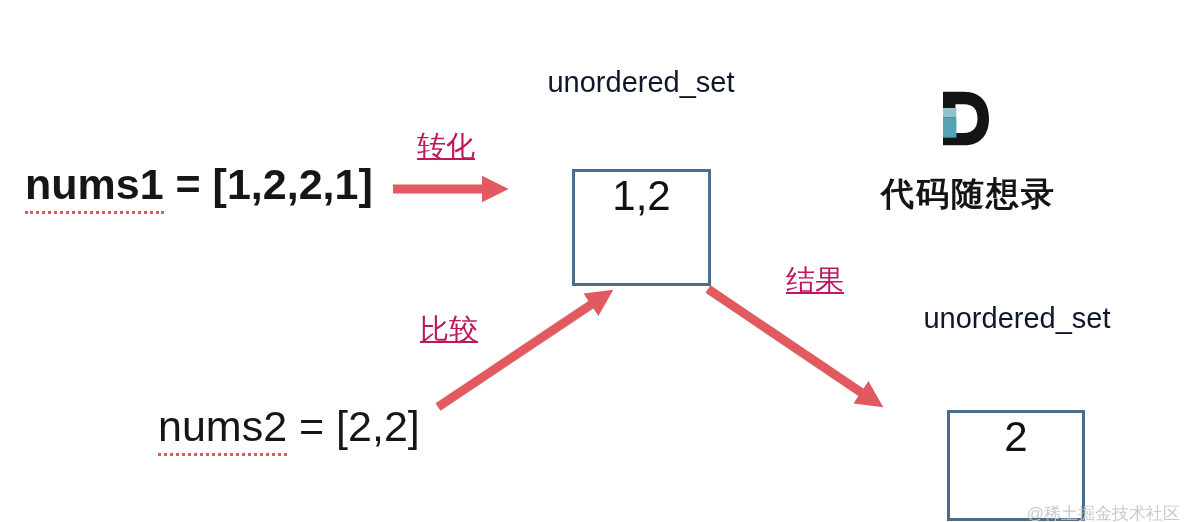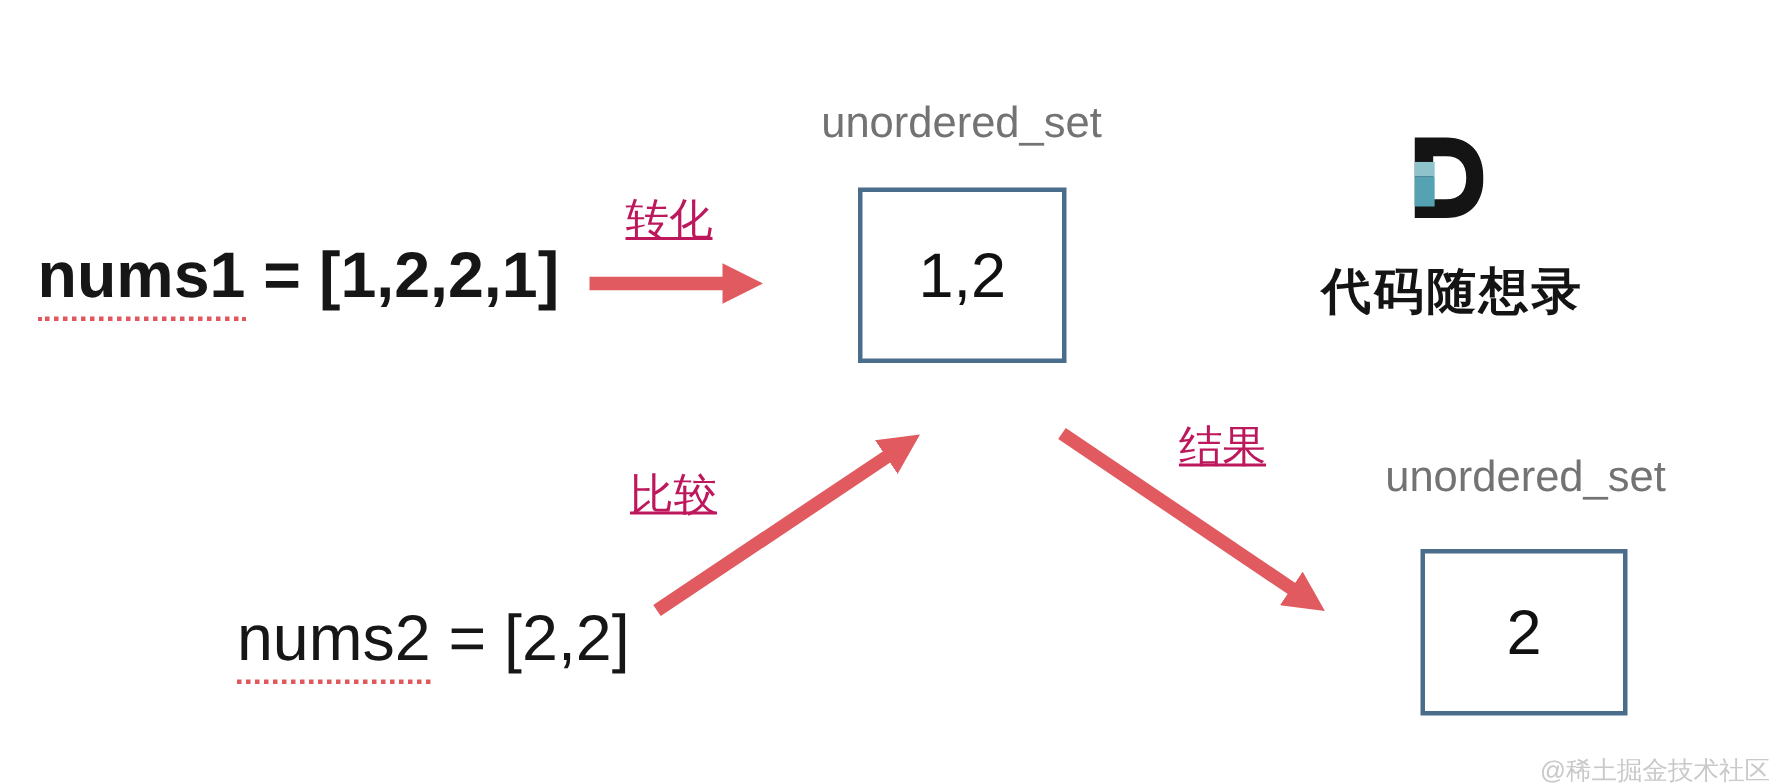--- a/index.html
+++ b/index.html
@@ -16,30 +16,30 @@
   .nums-label {
     border-bottom:3px dotted #e0585e; padding-bottom:3px;
   }
   .nums1 { left:25px; top:160px;font-weight:bold; }
   .nums2 { left:158px; top:402px; }
   .arrow-label {
     font-size:29px; color:#be185d; white-space:nowrap;text-decoration:underline;
   }
   .lbl-transform { left:417px; top:127px; }
   .lbl-compare  { left:420px; top:310px; }
-  .lbl-result   { left:786px; top:278px; }
+  .lbl-result   { left:786px; top:261px; }
   .set-title {
-    font-size:29px; color:#737373; text-align:center; white-space:nowrap;
+    font-size:29px; color:#0f172a; text-align:center; white-space:nowrap;
   }
   .set1-title { left:526px; top:66px; width:230px; }
   .set2-title { left:902px; top:302px; width:230px; }
   .set-box {
     border:3px solid #4a6d8c; background:#ffffff;
-    display:flex; align-items:center; justify-content:center;
-    font-size:42px; color:#111111;
+    display:flex; justify-content:center;
+    font-size:42px; color:#111111;margin-top:44px;
   }
   .set1-box { left:572px; top:125px; width:139px; height:117px; }
   .set2-box { left:947px; top:366px; width:138px; height:111px; }
   .arrows-layer { left:0; top:0; pointer-events:none; }
   .logo-d { left:943px; top:90px; }
   .logo-brand {
     left:866px; top:150px; width:205px; text-align:center;
     font-family:"DejaVu Serif", serif; font-weight:bold;
     font-size:33px; color:#141414; letter-spacing:2px; white-space:nowrap;margin-top:22px;
   }

